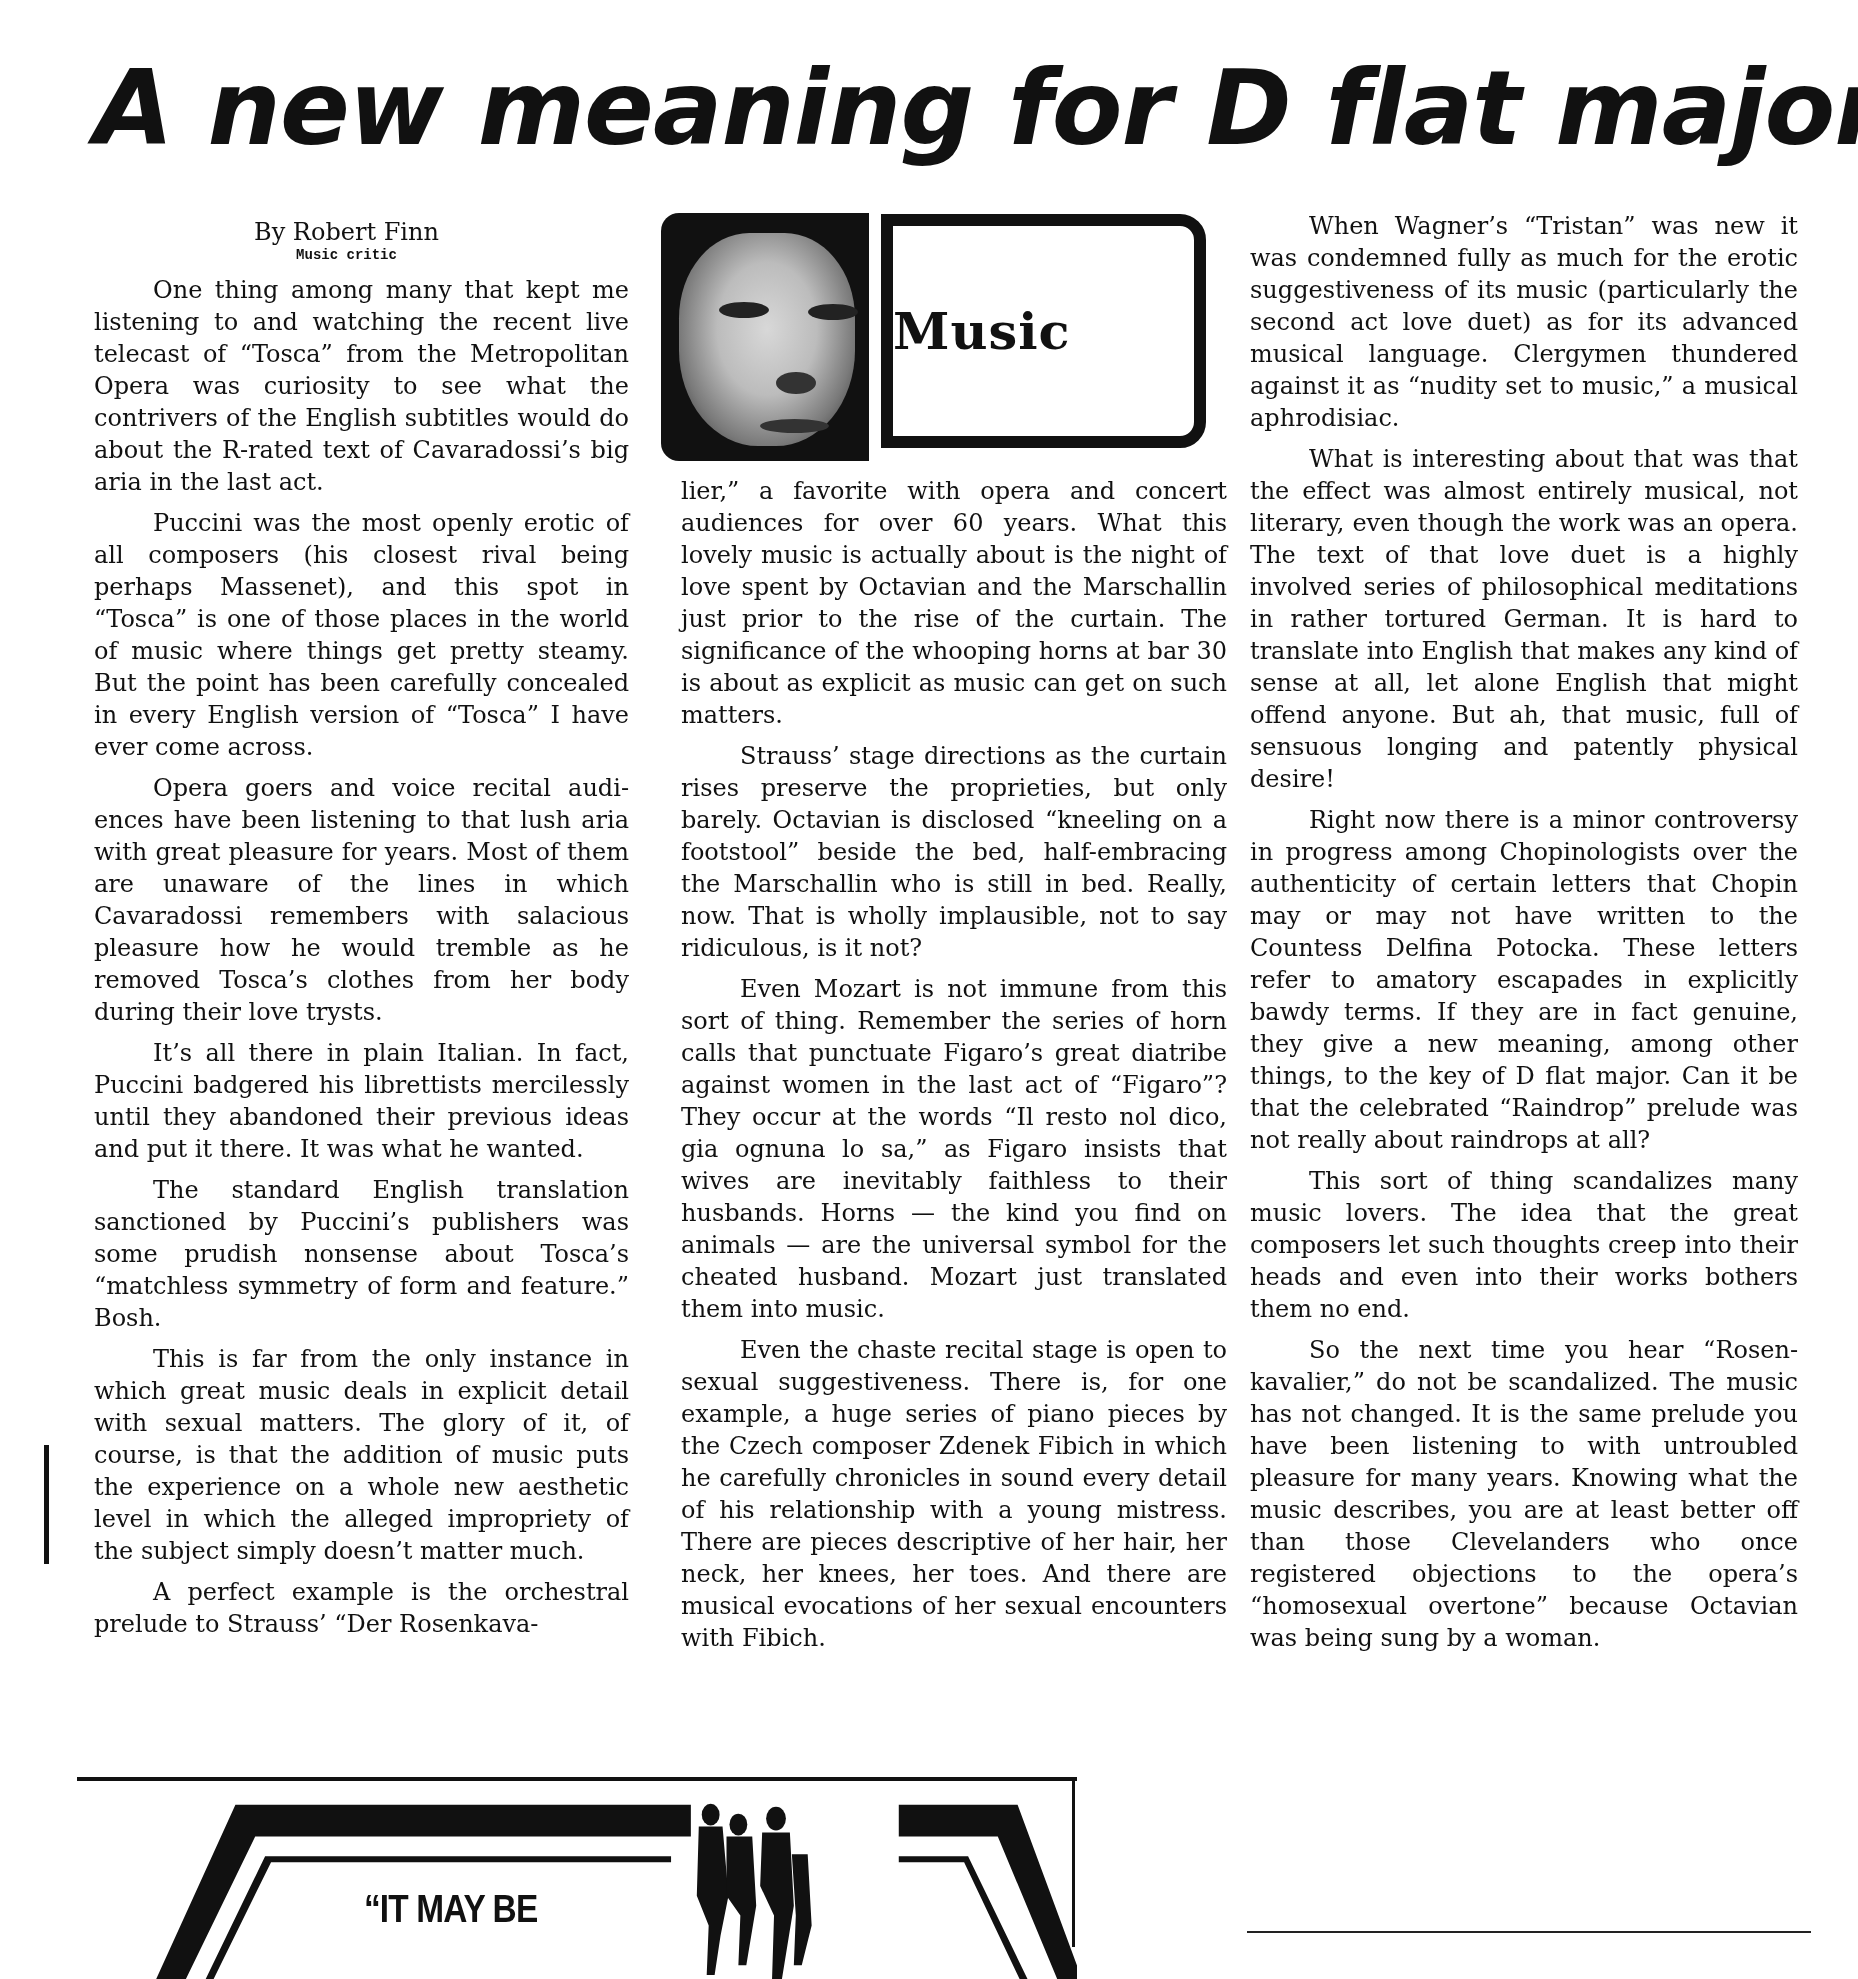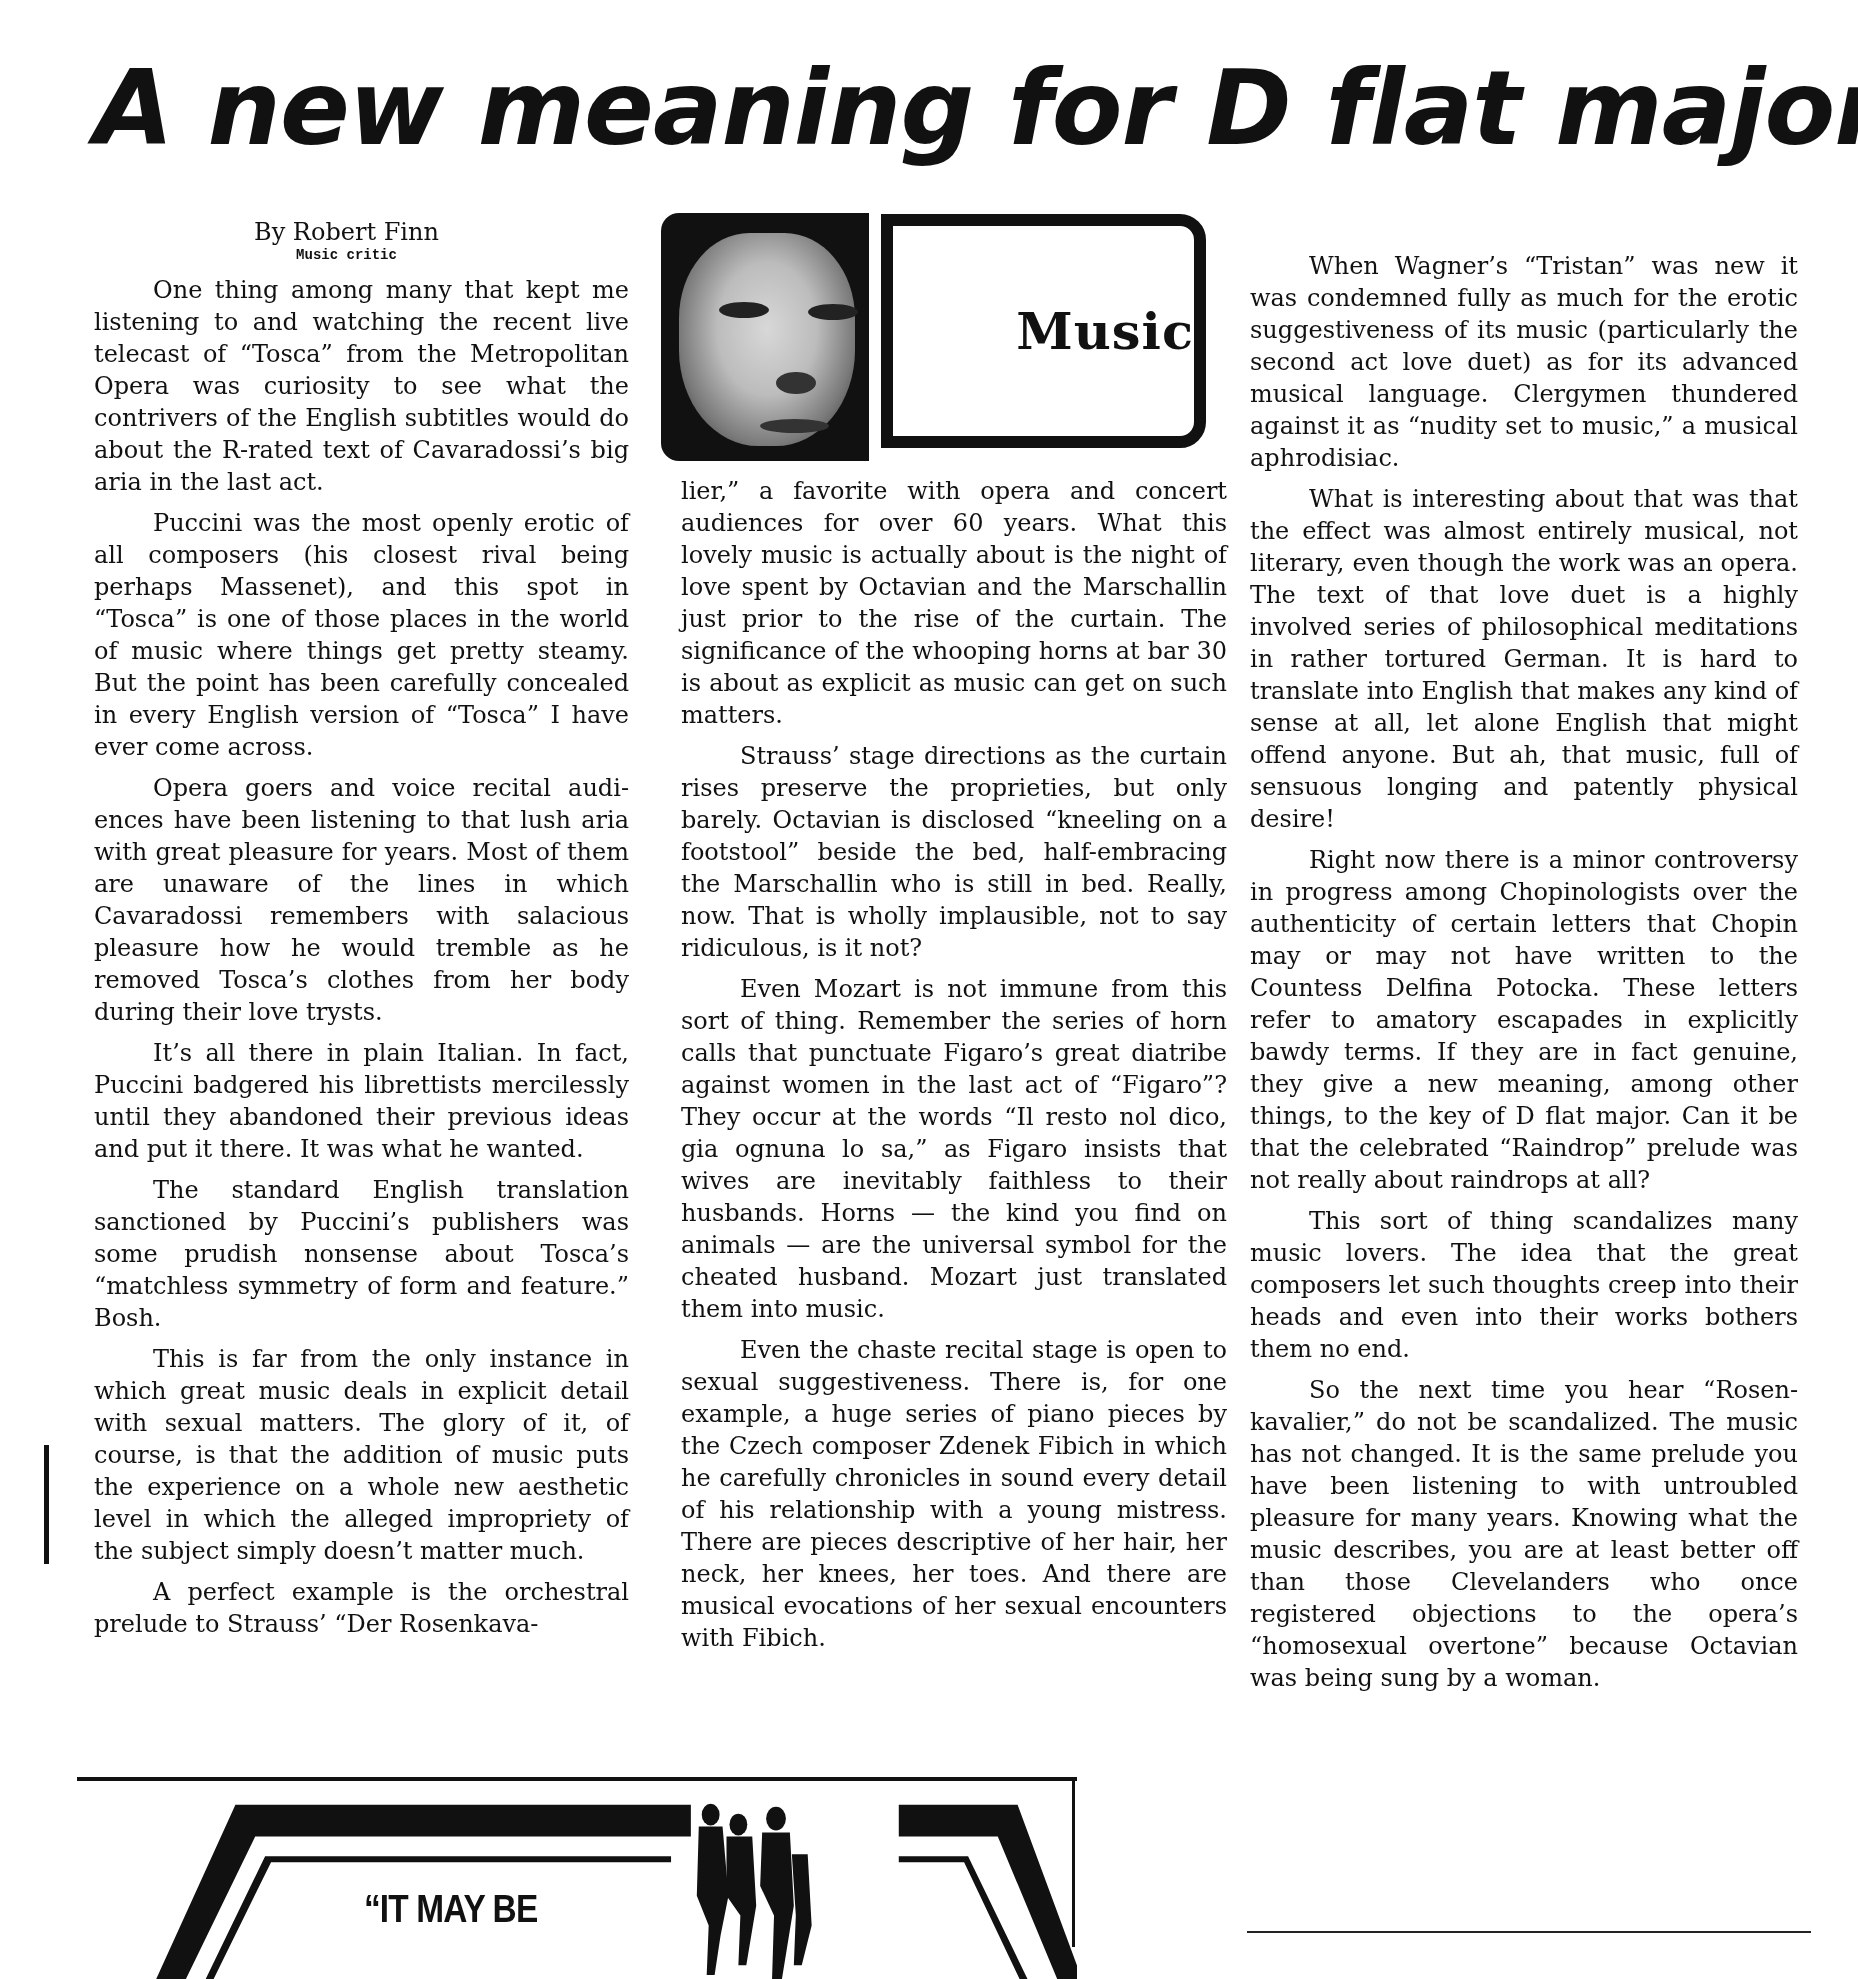--- a/index.html
+++ b/index.html
@@ -11,40 +11,40 @@
   }
   .col {
     position: absolute; width: 535px;
     font-family: "DejaVu Serif", serif; font-size: 24px; line-height: 32px;
     text-align: justify; hyphens: manual;
   }
   .col p { margin: 0 0 9px 0; text-indent: 59px; }
   .col p.noindent { text-indent: 0; }
   #col1 { left: 94px; top: 218px; width: 535px; }
   #col2 { left: 681px; top: 475px; width: 546px; }
-  #col3 { left: 1250px; top: 210px; width: 548px; margin-top: 40px; }
+  #col3 { left: 1250px; top: 210px; width: 548px; }
   .byline { text-align: center; font-weight: normal; font-size: 24px; line-height: 28px; margin-left: -30px; }
   .role { text-align: center; font-family: Liberation Mono, monospace; font-size: 14px; font-weight: bold; line-height: 18px; margin: 0 0 10px -30px; }
   .photo {
     position: absolute; left: 661px; top: 213px; width: 208px; height: 248px;
     background: #111; border-radius: 18px 0 0 18px; overflow: hidden;
   }
   .photo .face {
     position: absolute; left: 18px; top: 20px; width: 176px; height: 213px;
     background: radial-gradient(ellipse at 50% 45%, #d8d8d8 0%, #bcbcbc 40%, #7a7a7a 70%, #222 100%);
     border-radius: 40% 40% 45% 45%;
   }
   .photo .eye { position: absolute; width: 50px; height: 16px; background: #222; border-radius: 50%; }
   .photo .eye.l { left: 40px; top: 69px; } .photo .eye.r { left: 129px; top: 71px; }
   .photo .nose { position: absolute; left: 97px; top: 139px; width: 40px; height: 22px; background: #333; border-radius: 50%; }
   .photo .mouth { position: absolute; left: 81px; top: 186px; width: 69px; height: 14px; background: #333; border-radius: 50%; }
   .section-box {
     position: absolute; left: 881px; top: 214px; width: 325px; height: 234px;
     border: 12px solid #111; border-radius: 0 26px 26px 0; box-sizing: border-box;
-    display: flex; align-items: center; justify-content: flex-end;
+    display: flex; align-items: center; justify-content: flex-start;
   }
   .section-box span { font-family: "DejaVu Serif", serif; font-weight: bold; font-size: 51px; letter-spacing: 1px; }
   .ad { position: absolute; left: 77px; top: 1777px; width: 1000px; height: 179px; }
   .ad .rule { position: absolute; left: 0; top: 0; width: 1000px; height: 4px; background: #111; }
   .ad .vrule { position: absolute; left: 995px; top: 0; width: 3px; height: 170px; background: #111; }
   .ad-tagline {
     position: absolute; left: 287px; top: 111px;
     font-family: "Liberation Sans", sans-serif; font-weight: bold; font-size: 38px;
     letter-spacing: -1px; transform: scaleX(0.88); transform-origin: left;
   }

